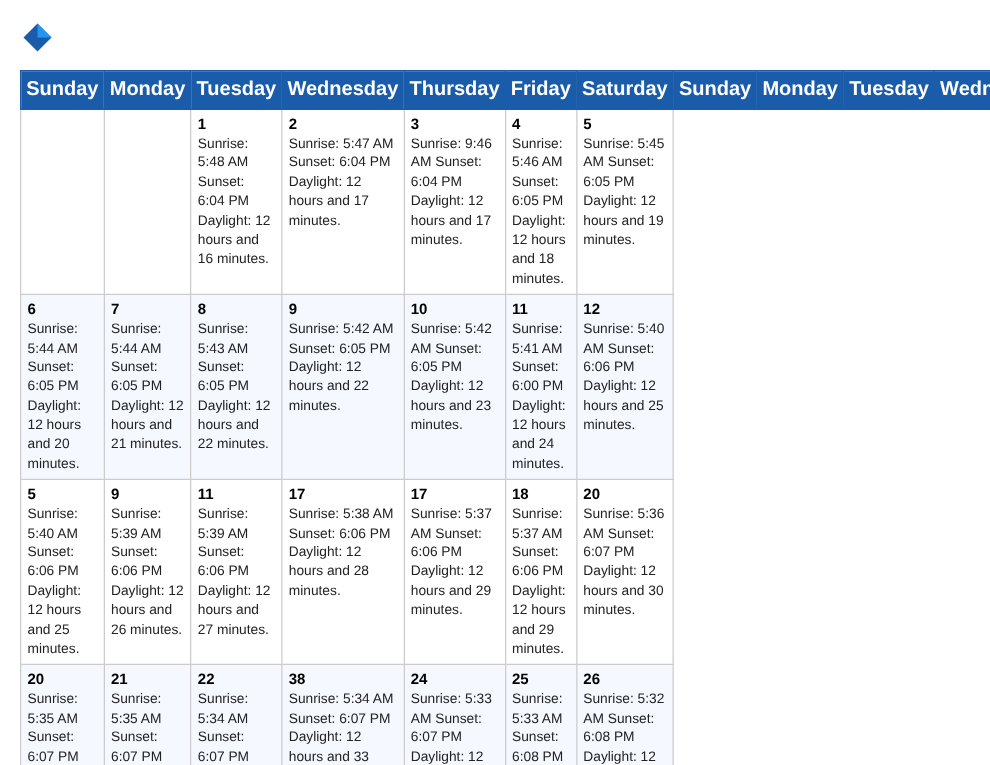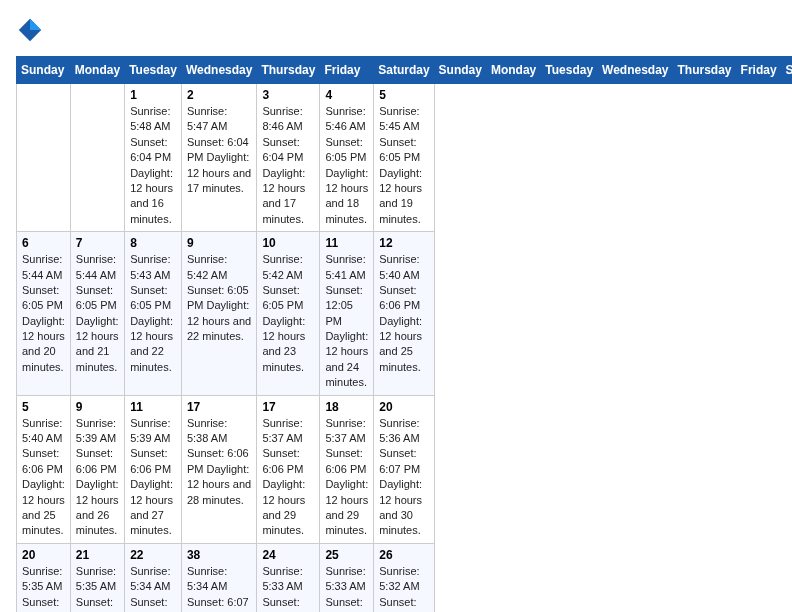--- a/index.html
+++ b/index.html
@@ -47,21 +47,21 @@
     table {
       width: 100%;
       border-collapse: collapse;
       font-size: 11px;
     }
     thead tr th {
       background-color: #1a5caa;
       color: #fff;
       padding: 6px 4px;
       text-align: left;
-      font-size: 12px;
+      font-size: 16px;
       font-weight: bold;
       border: 1px solid #1a5caa;
     }
     tbody tr td {
       border: 1px solid #ccc;
       vertical-align: top;
       padding: 4px 5px;
       width: 108px;
       min-height: 70px;
       height: 80px;
@@ -137,21 +137,21 @@
 Daylight: 12 hours and 16 minutes.</div>
         </td>
         <td>
           <span class="day-num">2</span>
           <div class="cell-detail">Sunrise: 5:47 AM
 Sunset: 6:04 PM
 Daylight: 12 hours and 17 minutes.</div>
         </td>
         <td>
           <span class="day-num">3</span>
-          <div class="cell-detail">Sunrise: 8:46 AM
+          <div class="cell-detail">Sunrise: 9:46 AM
 Sunset: 6:04 PM
 Daylight: 12 hours and 17 minutes.</div>
         </td>
         <td>
           <span class="day-num">4</span>
           <div class="cell-detail">Sunrise: 5:46 AM
 Sunset: 6:05 PM
 Daylight: 12 hours and 18 minutes.</div>
         </td>
         <td>
@@ -188,21 +188,21 @@
         </td>
         <td>
           <span class="day-num">10</span>
           <div class="cell-detail">Sunrise: 5:42 AM
 Sunset: 6:05 PM
 Daylight: 12 hours and 23 minutes.</div>
         </td>
         <td>
           <span class="day-num">11</span>
           <div class="cell-detail">Sunrise: 5:41 AM
-Sunset: 12:05 PM
+Sunset: 6:00 PM
 Daylight: 12 hours and 24 minutes.</div>
         </td>
         <td>
           <span class="day-num">12</span>
           <div class="cell-detail">Sunrise: 5:40 AM
 Sunset: 6:06 PM
 Daylight: 12 hours and 25 minutes.</div>
         </td>
       </tr>
       <tr>

